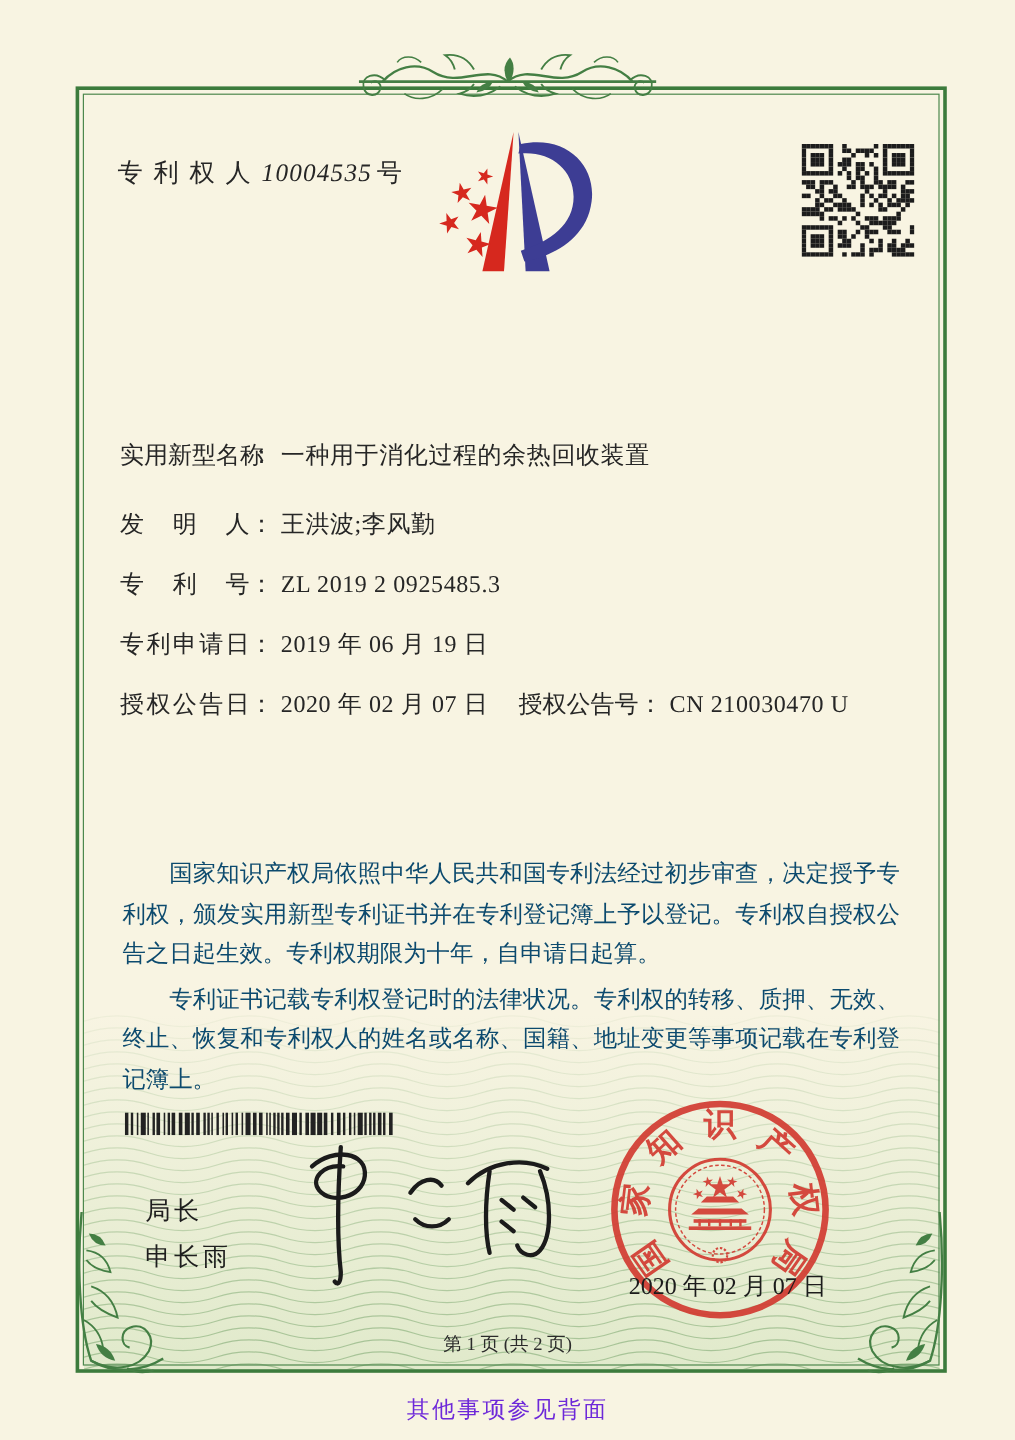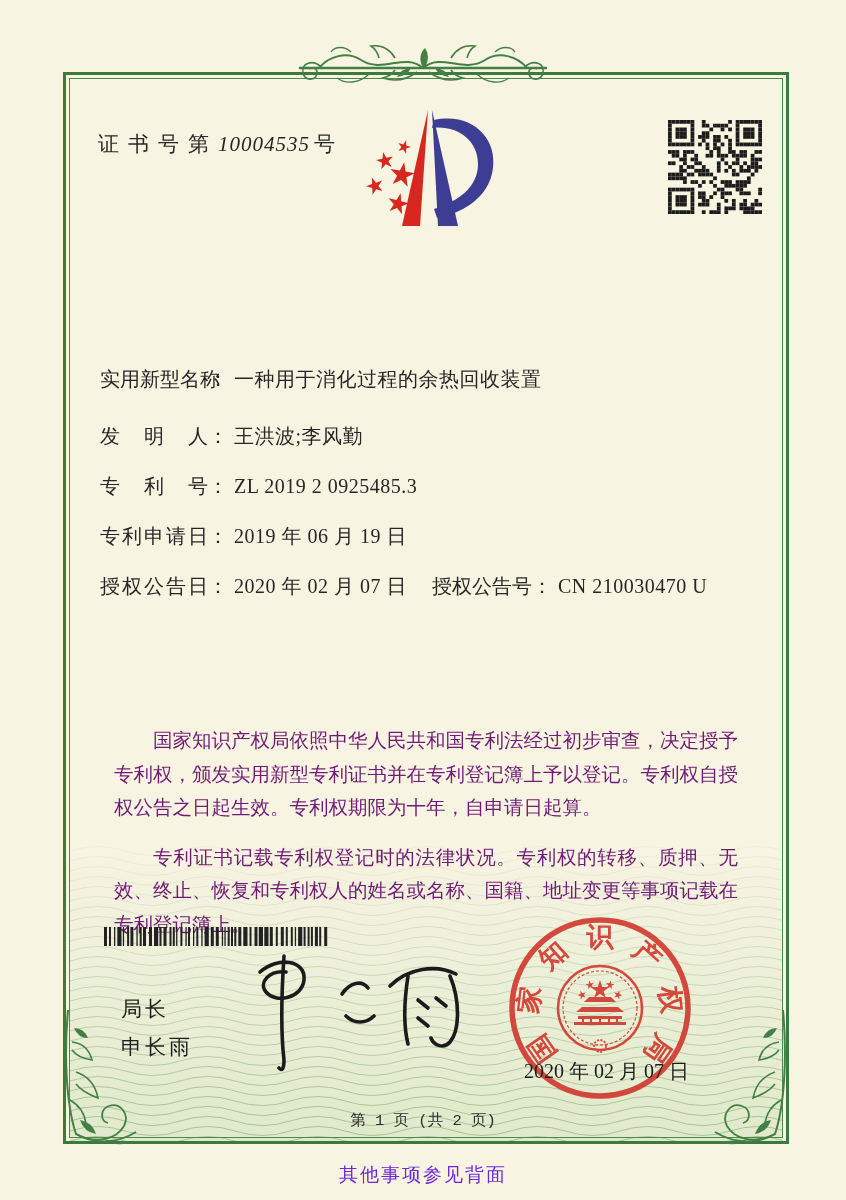--- a/index.html
+++ b/index.html
@@ -43,35 +43,35 @@
   .flabel{
     display:inline-block; width:108px; text-align:justify; text-align-last:justify;
     vertical-align:bottom;
   }
   .fcolon{display:inline-block; margin-right:6px;}
   .fvalue{letter-spacing:.5px;}
   .pair2{position:absolute; left:332px; top:0;}
   
   .bodytext{position:absolute; left:98px; top:708px; width:656px;}
   .bodytext p{
-    margin:16px; font-size:19.5px; line-height:33.5px;
-    text-indent:2em; text-align:justify; color:#701a75;
+    margin:4px; font-size:19.5px; line-height:33.5px;
+    text-indent:2em; text-align:justify; color:#0c4a6e;
   }
   
   .barcode{position:absolute; left:104px; top:927px;}
   .officer{position:absolute; left:110px; top:990px; font-size:21px; letter-spacing:3px; line-height:38px; color:#1e1e1e;margin-left:11px;}
   .signature{position:absolute; left:222px; top:942px;}
   .seal{position:absolute; left:490px; top:898px;}
   .seal-date{
     position:absolute; left:524px; top:1058px; width:200px;
     font-size:20px; color:#1c1c1c; white-space:nowrap;
   }
   .page-indicator{
     position:absolute; left:0; top:1110px; width:100%;
-    text-align:center; font-size:15.5px; color:#2b2b2b;font-family:Liberation Mono, monospace;
+    text-align:center; font-size:15.5px; color:#2b2b2b;
   }
   .back-note{
     position:absolute; left:0; top:1162px; width:100%;
     text-align:center; font-size:19px; letter-spacing:2px; color:#6d28d9;
   }
   
   .orn-top{position:absolute; left:299px; top:38px;}
   .orn-bl{position:absolute; left:62px; top:1008px;}
   .orn-br{position:absolute; left:709px; top:1008px;}
 </style>
@@ -165,21 +165,21 @@
         <path d="M44,132 q10,6 22,2" stroke-width="1.4"></path>
       </g>
       <g fill="#447f44" stroke="none">
         <path d="M12,20 q10,0 14,10 q-10,0 -14,-10 z"></path>
         <path d="M18,112 q12,2 16,14 q-12,-2 -16,-14 z"></path>
       </g>
     </g>
   </svg>
 
   <div class="cert-no">
-    <span class="sp">证书号第</span><span class="num">10004535</span><span class="suf">号</span>
+    <span class="sp">专利权人</span><span class="num">10004535</span><span class="suf">号</span>
   </div>
 
   <svg class="logo" width="170" height="126" viewBox="0 0 170 126">
     <defs>
       <path id="star" d="M0,-1 L0.2245,-0.309 L0.951,-0.309 L0.363,0.118 L0.588,0.809 L0,0.382 L-0.588,0.809 L-0.363,0.118 L-0.951,-0.309 L-0.2245,-0.309 Z"></path>
     </defs>
     <polygon points="83,4 75,120 57,120" fill="#d6281e"></polygon>
     <polygon points="87,4 113,120 93,120" fill="#3d3d94"></polygon>
     <path d="M89,14 C127,6 152,32 148,62 C144,94 114,108 92,112 L89,103 C114,95 133,81 133,58 C133,34 112,19 87,22 Z" fill="#3d3d94"></path>
     <g fill="#d6281e">

